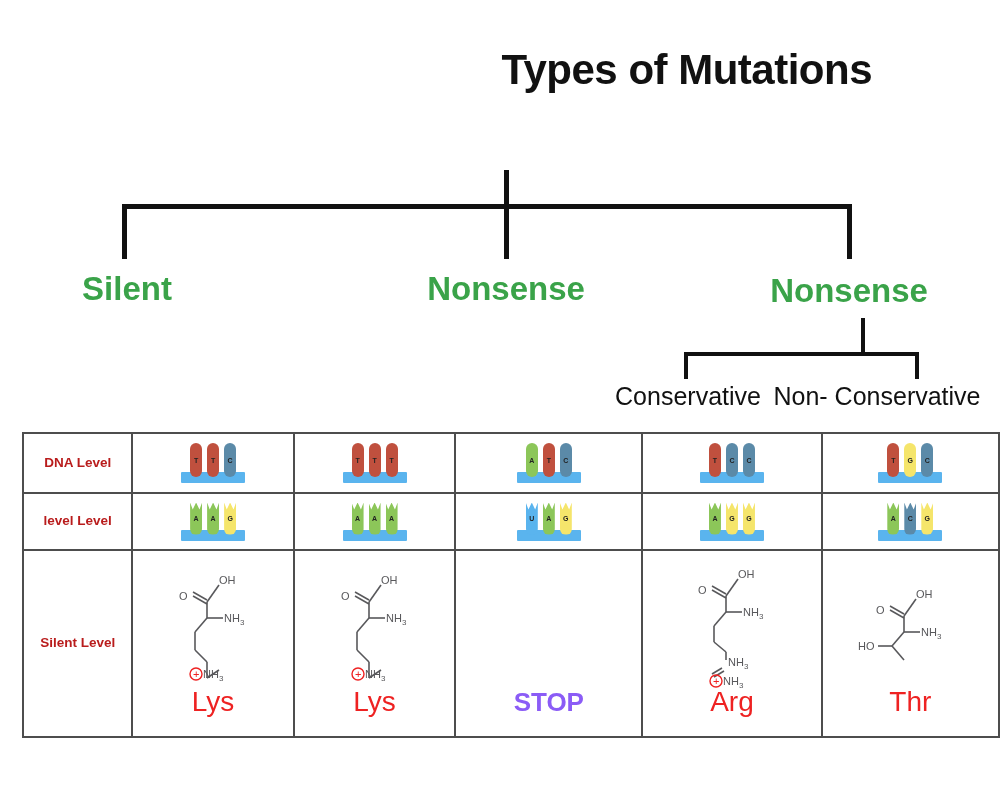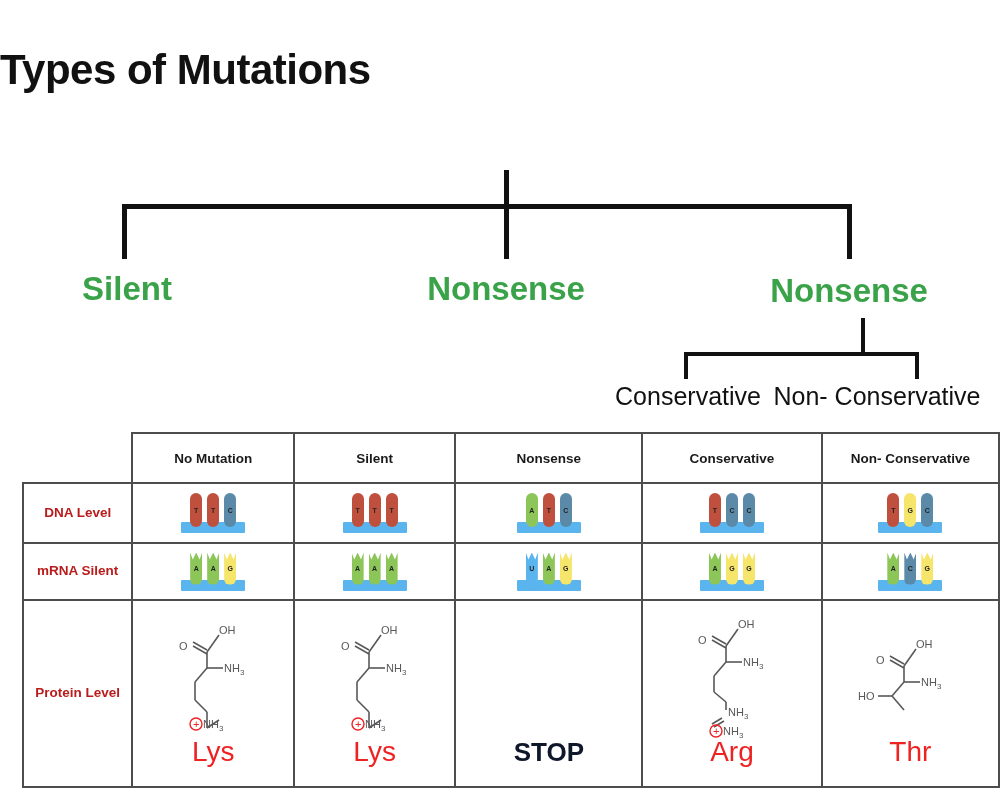--- a/index.html
+++ b/index.html
@@ -8,21 +8,21 @@
     background:#ffffff;
     font-family:"Liberation Sans", sans-serif;
     color:#1a1a1a;
     position:relative;
     overflow:hidden;
   }
   .page{position:absolute;inset:0;}
 
   
   .title{
-    position:absolute;left:0;top:46px;width:872px;text-align:left;
+    position:absolute;left:0;top:46px;width:872px;text-align:right;
     font-size:42px;font-weight:bold;letter-spacing:-0.5px;color:#111111;
   }
   .subtitle{
     position:absolute;left:0;top:105px;width:1000px;text-align:center;
     font-size:34px;font-weight:bold;color:#3aa349;letter-spacing:-0.3px;
   }
 
   
   .tree{position:absolute;left:0;top:160px;width:1000px;height:250px;}
   .tline{position:absolute;background:#111111;}
@@ -124,28 +124,20 @@
     <colgroup>
       <col style="width:108px">
         <col style="width:162px">
         <col style="width:162px">
       <col style="width:188px">
         <col style="width:180px">
         <col style="width:178px">
     </colgroup>
     <tbody>
 
-      <tr>
-        <td class="blank"></td>
-        <td class="colhead">No Mutation</td>
-        <td class="colhead">Silent</td>
-        <td class="colhead">Nonsense</td>
-        <td class="colhead">Conservative</td>
-        <td class="colhead">Non- Conservative</td>
-      </tr>
 
       <tr>
         <td class="rowlab">DNA Level</td>
         <td class="c-dna"><div class="strand dna" style="padding-bottom: 6px;"><div class="backbone" style="background: rgb(90, 180, 238); width: 64px;"></div><div class="bases">
                 <div class="base" style="background: rgb(192, 80, 62);">T</div>
                 <div class="base" style="background: rgb(192, 80, 62);">T</div>
                 <div class="base" style="background: rgb(91, 138, 168);">C</div>
               </div></div></td>
         <td class="c-dna"><div class="strand dna" style="padding-bottom: 6px;"><div class="backbone" style="background: rgb(90, 180, 238); width: 64px;"></div><div class="bases">
                 <div class="base" style="background: rgb(192, 80, 62);">T</div>
@@ -163,21 +155,21 @@
                 <div class="base" style="background: rgb(91, 138, 168);">C</div>
               </div></div></td>
         <td class="c-dna"><div class="strand dna" style="padding-bottom: 6px;"><div class="backbone" style="background: rgb(90, 180, 238); width: 64px;"></div><div class="bases">
                 <div class="base" style="background: rgb(192, 80, 62);">T</div>
                 <div class="base" style="background: rgb(245, 229, 107);">G</div>
                 <div class="base" style="background: rgb(91, 138, 168);">C</div>
               </div></div></td>
       </tr>
 
       <tr>
-        <td class="rowlab">mRNA Silent</td>
+        <td class="rowlab">level Level</td>
         <td class="c-rna"><div class="strand rna" style="padding-bottom: 6px;"><div class="backbone" style="background: rgb(90, 180, 238); width: 64px;"></div><div class="bases">
                 <div class="base" style="background: rgb(140, 198, 89);">A</div>
                 <div class="base" style="background: rgb(140, 198, 89);">A</div>
                 <div class="base" style="background: rgb(245, 229, 107);">G</div>
               </div></div></td>
         <td class="c-rna"><div class="strand rna" style="padding-bottom: 6px;"><div class="backbone" style="background: rgb(90, 180, 238); width: 64px;"></div><div class="bases">
                 <div class="base" style="background: rgb(140, 198, 89);">A</div>
                 <div class="base" style="background: rgb(140, 198, 89);">A</div>
                 <div class="base" style="background: rgb(140, 198, 89);">A</div>
               </div></div></td>
@@ -192,21 +184,21 @@
                 <div class="base" style="background: rgb(245, 229, 107);">G</div>
               </div></div></td>
         <td class="c-rna"><div class="strand rna" style="padding-bottom: 6px;"><div class="backbone" style="background: rgb(90, 180, 238); width: 64px;"></div><div class="bases">
                 <div class="base" style="background: rgb(140, 198, 89);">A</div>
                 <div class="base" style="background: rgb(91, 138, 168);">C</div>
                 <div class="base" style="background: rgb(245, 229, 107);">G</div>
               </div></div></td>
       </tr>
 
       <tr>
-        <td class="rowlab">Protein Level</td>
+        <td class="rowlab">Silent Level</td>
         <td class="c-pro">
             <div class="protein-cell">
               <div class="struct">
                 <svg width="100" height="118" viewBox="0 0 100 118" style="overflow:visible">
                   <line x1="30" y1="22" x2="44" y2="30" stroke="#58585b" stroke-width="1.6" fill="none"></line>
                   <line x1="30" y1="26" x2="44" y2="34" stroke="#58585b" stroke-width="1.6" fill="none"></line>
                   <line x1="44" y1="32" x2="56" y2="15" stroke="#58585b" stroke-width="1.6" fill="none"></line>
                   <line x1="44" y1="32" x2="44" y2="48" stroke="#58585b" stroke-width="1.6" fill="none"></line>
                   <line x1="44" y1="48" x2="60" y2="48" stroke="#58585b" stroke-width="1.6" fill="none"></line>
                   <line x1="44" y1="48" x2="32" y2="62" stroke="#58585b" stroke-width="1.6" fill="none"></line>
@@ -246,21 +238,21 @@
                   <text x="30" y="108" fill="#ee2222" font-family="Liberation Sans, sans-serif" font-size="11">+</text>
                   <text x="40" y="108" fill="#58585b" font-family="Liberation Sans, sans-serif" font-size="11">NH<tspan font-size="8" dy="3">3</tspan></text>
                 </svg>
               </div>
               <div class="aa-name" style="color: rgb(238, 34, 34);">Lys</div>
             </div>
           </td>
         <td class="c-pro">
             <div class="protein-cell">
               <div class="empty-struct"></div>
-              <div class="aa-name bold" style="color: #0f172a; text-align: right;">STOP</div>
+              <div class="aa-name bold" style="color: #8b5cf6; text-align: right;">STOP</div>
             </div>
           </td>
         <td class="c-pro">
             <div class="protein-cell">
               <div class="struct">
                 <svg width="100" height="130" viewBox="0 0 100 130" style="overflow:visible">
                   <line x1="30" y1="22" x2="44" y2="30" stroke="#58585b" stroke-width="1.6" fill="none"></line>
                   <line x1="30" y1="26" x2="44" y2="34" stroke="#58585b" stroke-width="1.6" fill="none"></line>
                   <line x1="44" y1="32" x2="56" y2="15" stroke="#58585b" stroke-width="1.6" fill="none"></line>
                   <line x1="44" y1="32" x2="44" y2="48" stroke="#58585b" stroke-width="1.6" fill="none"></line>

